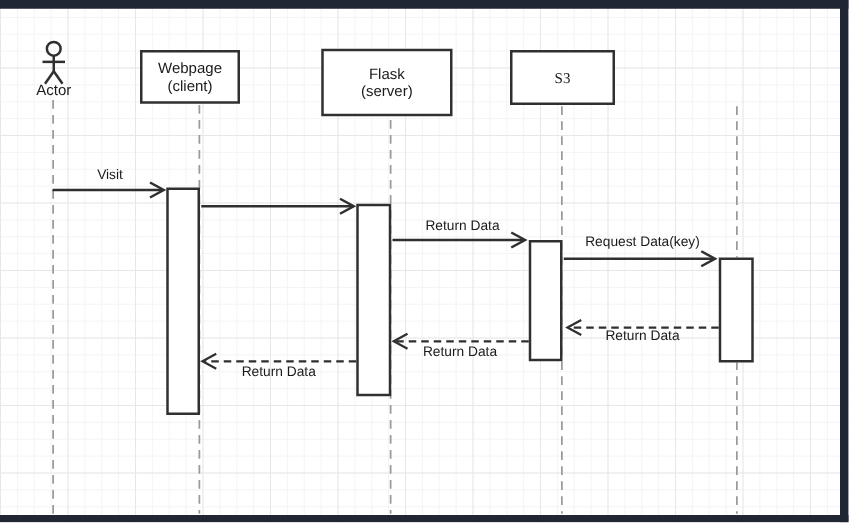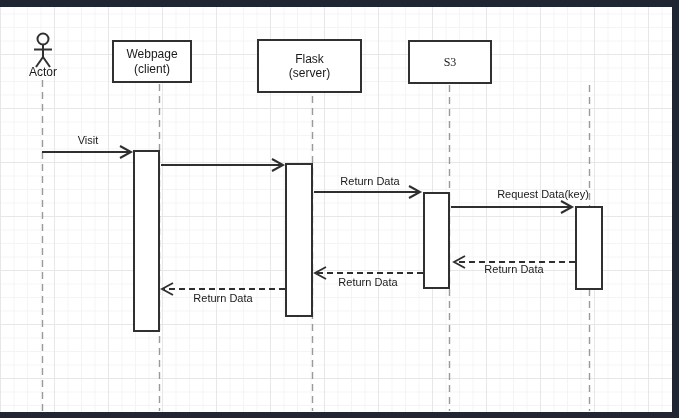--- a/index.html
+++ b/index.html
@@ -107,21 +107,21 @@
       </g>
       <g>
         <line x1="285" y1="289" x2="164" y2="289" stroke-dasharray="6 4"></line>
         <polyline points="173,283 162,289 173,295"></polyline>
       </g>
     </g>
   </svg>
 
   <div class="msglabel" style="left:88px;top:134px;">Visit</div>
   <div class="msglabel" style="left:370px;top:175px;">Return Data</div>
-  <div class="msglabel" style="left:514px;top:188px;margin-left:29px;">Request Data(key)</div>
+  <div class="msglabel" style="left:514px;top:188px;">Request Data(key)</div>
   <div class="msglabel" style="left:514px;top:263px;">Return Data</div>
   <div class="msglabel" style="left:368px;top:276px;">Return Data</div>
   <div class="msglabel" style="left:223px;top:292px;">Return Data</div>
 
   <div class="frame top"></div>
   <div class="frame bottom"></div>
   <div class="frame right"></div>
 
 </div>
 

